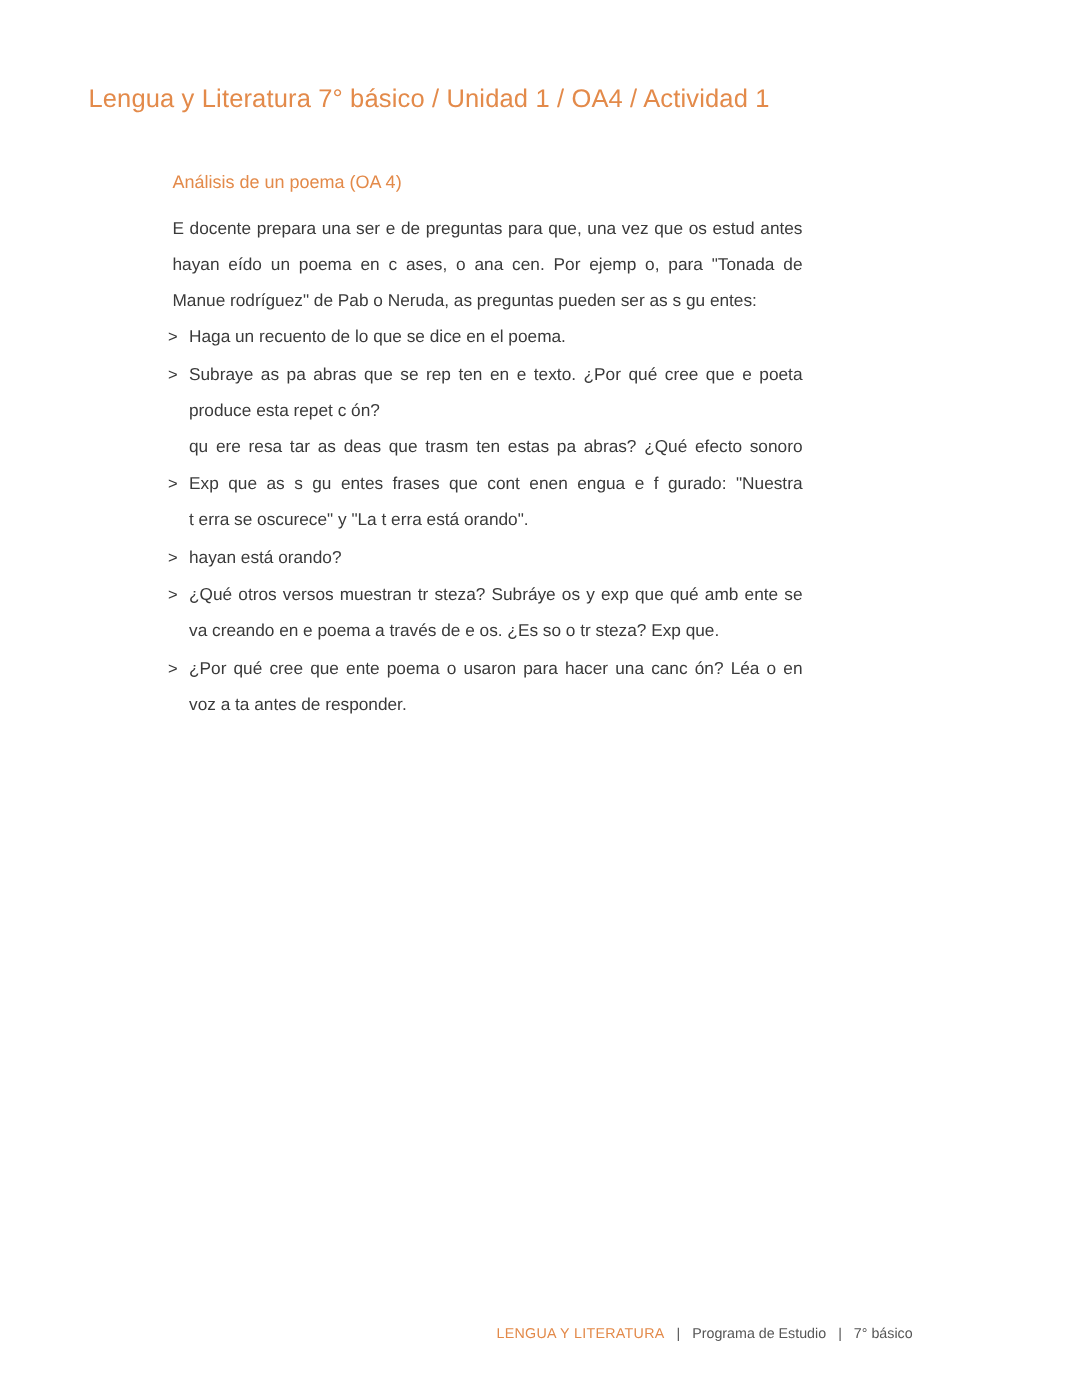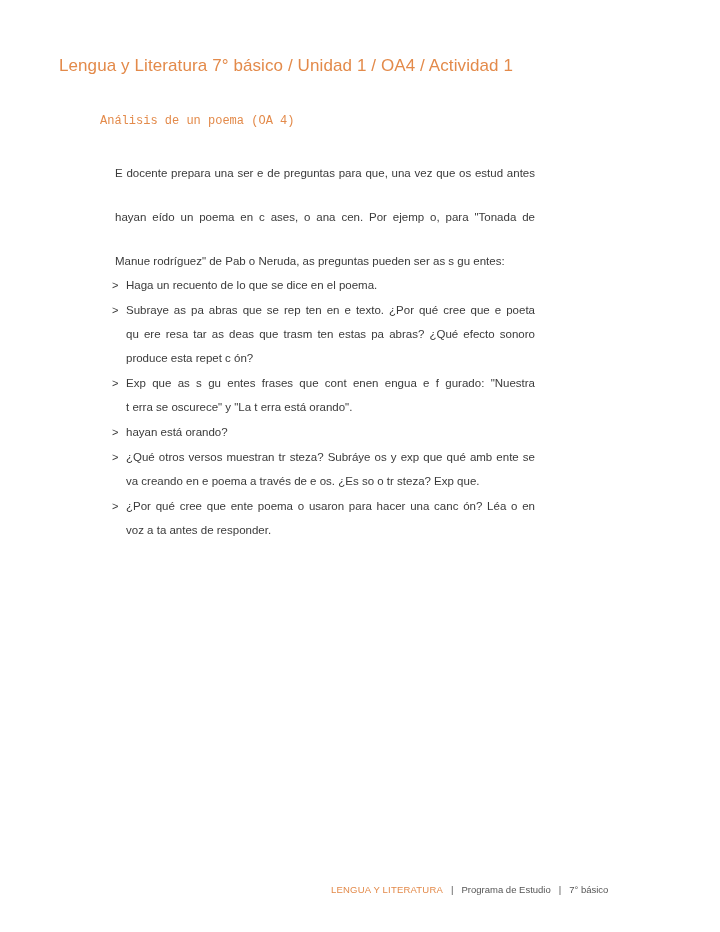--- a/index.html
+++ b/index.html
@@ -21,40 +21,38 @@
       left: 0;
       width: 572px;
       text-align: center;
       font-size: 17px;
       color: #e38a4a;
       letter-spacing: 0.1px;
     }
     .section-heading {
       position: absolute;
       top: 114px;
-      left: 100px;
+      left: 115px;
       font-size: 12px;
       color: #e38a4a;
-      font-family: Liberation Mono, monospace;
     }
     .content {
       position: absolute;
       top: 141px;
       left: 115px;
       width: 420px;
       font-size: 11.5px;
       line-height: 24px;
       color: #3a3a3a;
     }
     .intro .line {
       display: block;
       text-align: justify;
       text-align-last: justify;
       white-space: nowrap;
-      margin-top: 20px;
     }
     .intro .line.last {
       text-align-last: left;
     }
     ul.questions {
       list-style: none;
       margin: 0;
       padding: 0;
     }
     ul.questions li {
@@ -112,22 +110,22 @@
   </div>
 
   <ul class="questions">
     <li>
       <span class="bullet">&gt;</span>
       <span class="qline">Haga un recuento de lo que se dice en el poema.</span>
     </li>
     <li>
       <span class="bullet">&gt;</span>
       <span class="qline justify">Subraye as pa abras que se rep ten en e texto. ¿Por qué cree que e poeta</span>
+      <span class="qline">produce esta repet c ón?</span>
       <span class="qline justify">qu ere resa tar as deas que trasm ten estas pa abras? ¿Qué efecto sonoro</span>
-      <span class="qline">produce esta repet c ón?</span>
     </li>
     <li>
       <span class="bullet">&gt;</span>
       <span class="qline justify">Exp que as s gu entes frases que cont enen engua e f gurado: "Nuestra</span>
       <span class="qline">t erra se oscurece" y "La t erra está orando".</span>
     </li>
     <li>
       <span class="bullet">&gt;</span>
       <span class="qline">hayan está orando?</span>
     </li>

